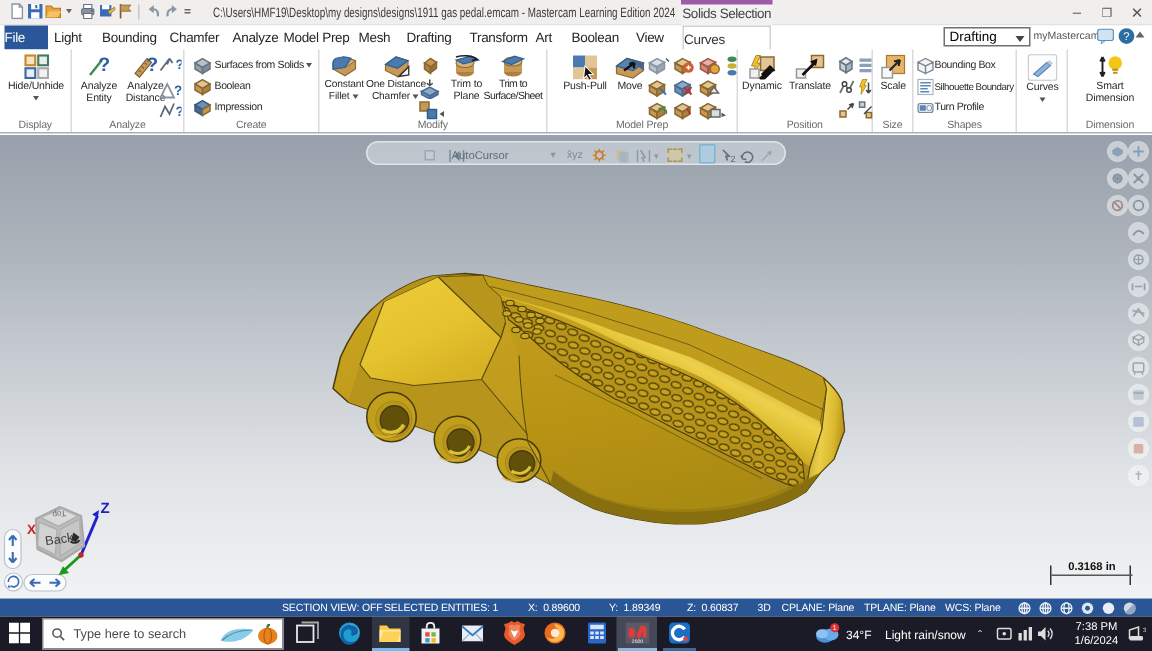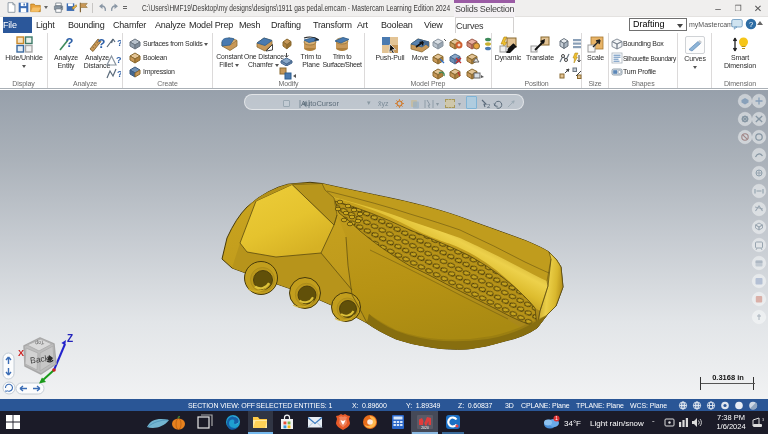--- a/index.html
+++ b/index.html
@@ -709,20 +709,24 @@
       <circle cx="62" cy="4.5" r="3.8" fill="#e8edf4"></circle>
       <circle cx="76" cy="4.5" r="3.8" fill="#cfd8e4"></circle>
         <path d="M73 7.5a3.8 3.8 0 0 0 6-6z" fill="#8fa5c0"></path>
     </svg>
   </div>
 
   <div id="taskbar">
     <svg class="tbico" style="left:6px;top:4px;width:14px;height:14px" viewBox="0 0 16 16">
         <path d="M0 0h7.5v7.5H0z M8.5 0H16v7.5H8.5z M0 8.5h7.5V16H0z M8.5 8.5H16V16H8.5z" fill="#fff"></path>
       </svg>
+    <div id="search"><svg style="position:absolute;left:5px;top:5px;width:10px;height:10px" viewBox="0 0 16 16">
+          <circle cx="6.5" cy="6.5" r="4.5" fill="none" stroke="#555" stroke-width="1.6"></circle>
+          <path d="M10 10l4 4" stroke="#555" stroke-width="1.6"></path>
+        </svg>Type here to search</div>
 
     <svg class="tbico" style="left:145px;top:6px;width:26px;height:13px" viewBox="0 0 26 13">
         <path d="M2 10C6 2 14 1 24 3 18 11 8 12 2 10z" fill="#7ec8e3" opacity="0.9"></path>
         <path d="M3 10C8 5 16 3 23 3" stroke="#4a90b8" stroke-width="0.8" fill="none"></path>
       </svg>
     <svg class="tbico" style="left:171px;top:5px;width:15px;height:14px" viewBox="0 0 15 14">
         <ellipse cx="7.5" cy="8" rx="6.5" ry="5.5" fill="#e8821e"></ellipse>
         <path d="M5 8a2.5 5.5 0 0 1 5 0a2.5 5.5 0 0 1-5 0" fill="none" stroke="#b85e10" stroke-width="0.8"></path>
         <path d="M7.5 2.5c-.5-1.5.5-2 1.5-2" stroke="#3e7a35" stroke-width="1.5" fill="none"></path>
       </svg>

